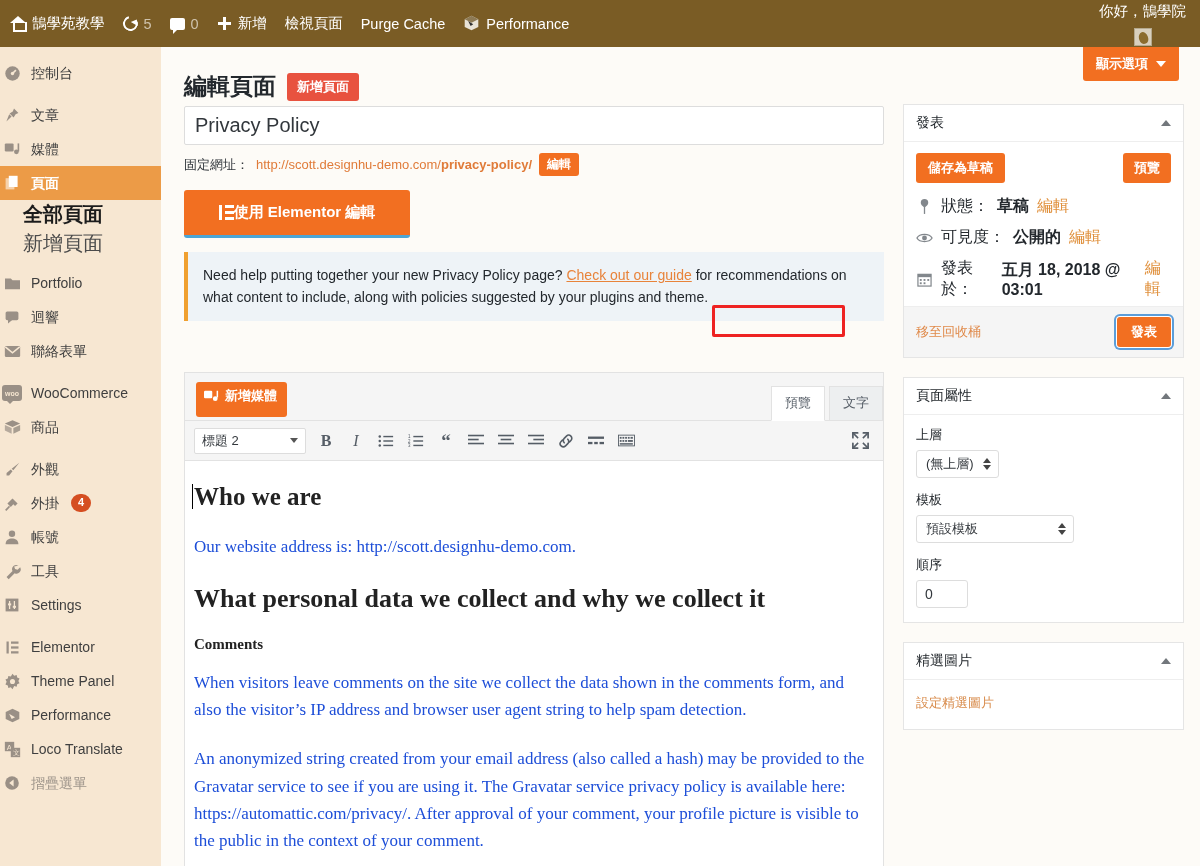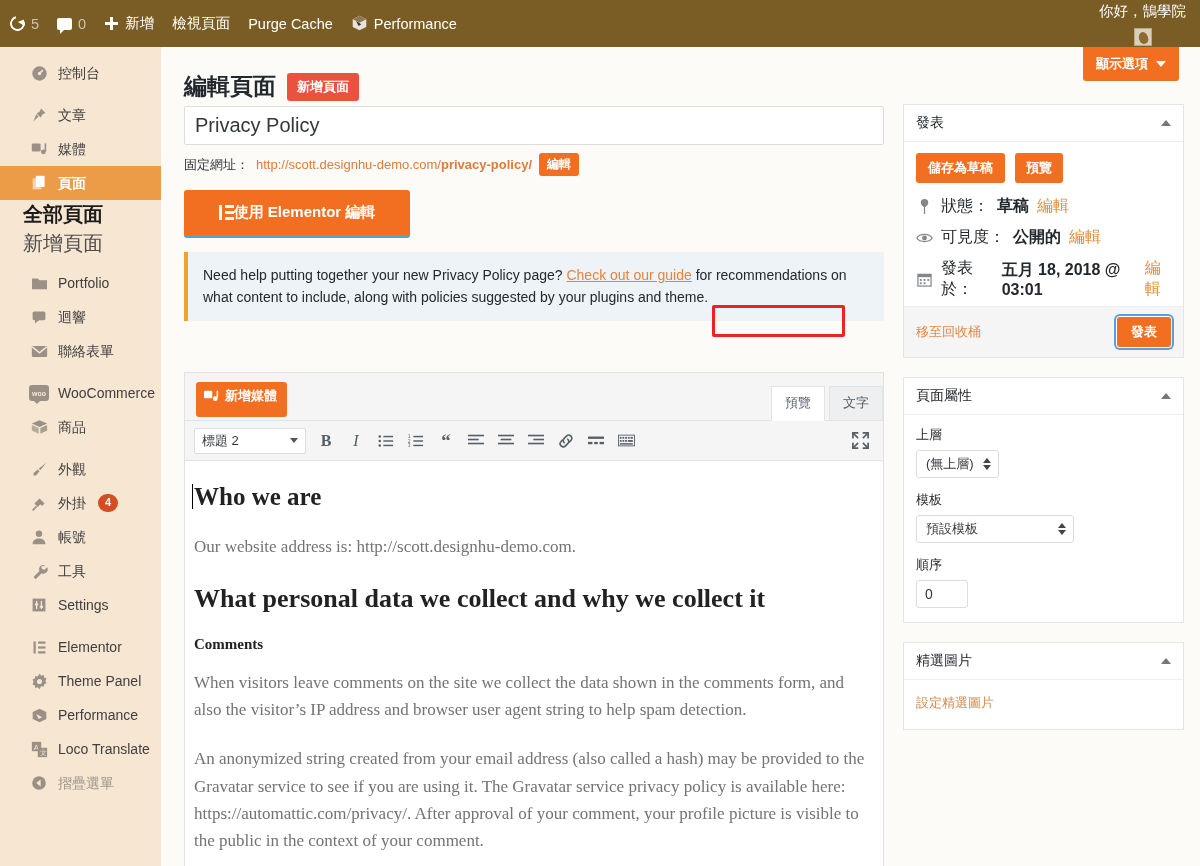--- a/index.html
+++ b/index.html
@@ -74,21 +74,21 @@
   .ic-cube svg { display:block; }
 
   
   #sidebar {
     position: absolute; left: 0; top: 47px; width: 161px; height: 819px;
     background: #f7e7d2;
     font-size: 14px;
   }
   .menu-item {
     display: flex; align-items: center; gap: 9px;
-    height: 34px; padding-left: 29px; color: #3f3f3f; position: relative;
+    height: 34px; padding-left: 2px; color: #3f3f3f; position: relative;
   }
   .menu-item.top-pad { margin-top: 9px; }
   .menu-item.current {
     background: #ec9b47; color: #fff; font-weight: 600;
   }
   .menu-item.current::after {
     content: ""; position: absolute; right: -8px; top: 50%; transform: translateY(-50%);
     border-top: 8px solid transparent; border-bottom: 8px solid transparent;
     border-left: 8px solid #ec9b47;
   }
@@ -243,42 +243,41 @@
     display: flex; align-items: center; justify-content: center; color: #555d66;
   }
   #editor-content {
     padding: 22px 9px 0 9px; font-family: "Liberation Serif", serif;
     color: #333; height: 420px; overflow: hidden;
   }
   #editor-content h2 { font-size: 25px; line-height: 1.3; margin: 0 0 20px 0; color: #222; }
   #editor-content h2.big { font-size: 26px; }
   #editor-content h3 { font-size: 15px; margin: 0 0 16px 0; color: #222; }
   #editor-content h1.first { font-size: 25px; margin: 0 0 22px 0; color: #222; position: relative; }
-  #editor-content p { font-size: 17px; line-height: 1.6; margin: 0 0 22px 0; color: #737373; }
+  #editor-content p { font-size: 17px; line-height: 1.6; margin: 0 0 22px 0; color: #1d4ed8; }
   .caret-blink {
     position: absolute; left: -2px; top: 1px; width: 1px; height: 25px; background: #000;
   }
 
   
   #rightcol { position: absolute; left: 742px; top: 57px; width: 281px; }
   .box {
     background: #fff; border: 1px solid #e5e5e5; margin-bottom: 19px;
   }
   .box-head {
     height: 37px; display: flex; align-items: center; justify-content: space-between;
     padding: 0 12px; border-bottom: 1px solid #eee; font-size: 14px; color: #23282d;
   }
   .box-head .toggle-arrow {
     width: 0; height: 0; border-left: 5px solid transparent;
     border-right: 5px solid transparent; border-bottom: 6px solid #72777c;
   }
   .pub-actions {
-    display: flex; align-items: center; justify-content: flex-start;
+    display: flex; align-items: center; justify-content: space-between;
     padding: 11px 12px 9px 12px;
-    gap: 10px;
   }
   .btn-orange {
     background: #f26f21; color: #fff; font-size: 13px; font-weight: 700;
     padding: 6px 12px; border-radius: 3px;
   }
   .btn-orange.small { padding: 6px 11px; }
   .pub-row {
     display: flex; align-items: center; gap: 8px; padding: 4px 12px 6px 12px;
     font-size: 16px; color: #23282d;
   }
@@ -313,20 +312,24 @@
     width: 52px; height: 28px; border: 1px solid #ddd; border-radius: 3px;
     background: #fff; font-size: 14px; color: #32373c; padding: 0 8px; line-height: 26px;
   }
   .feat-body { padding: 13px 12px 17px 12px; }
   .feat-link { font-size: 13px; color: #d88a49; }
 </style>
 </head>
 <body>
 
 <div id="adminbar">
+  <div class="ab-item">
+    <span class="icn ic-home"></span>
+    <span>鵠學苑教學</span>
+  </div>
   <div class="ab-item">
     <span class="icn ic-update"></span>
     <span class="ab-count">5</span>
   </div>
   <div class="ab-item">
     <span class="icn ic-comment"></span>
     <span class="ab-count">0</span>
   </div>
   <div class="ab-item">
     <span class="icn ic-plus"></span>

